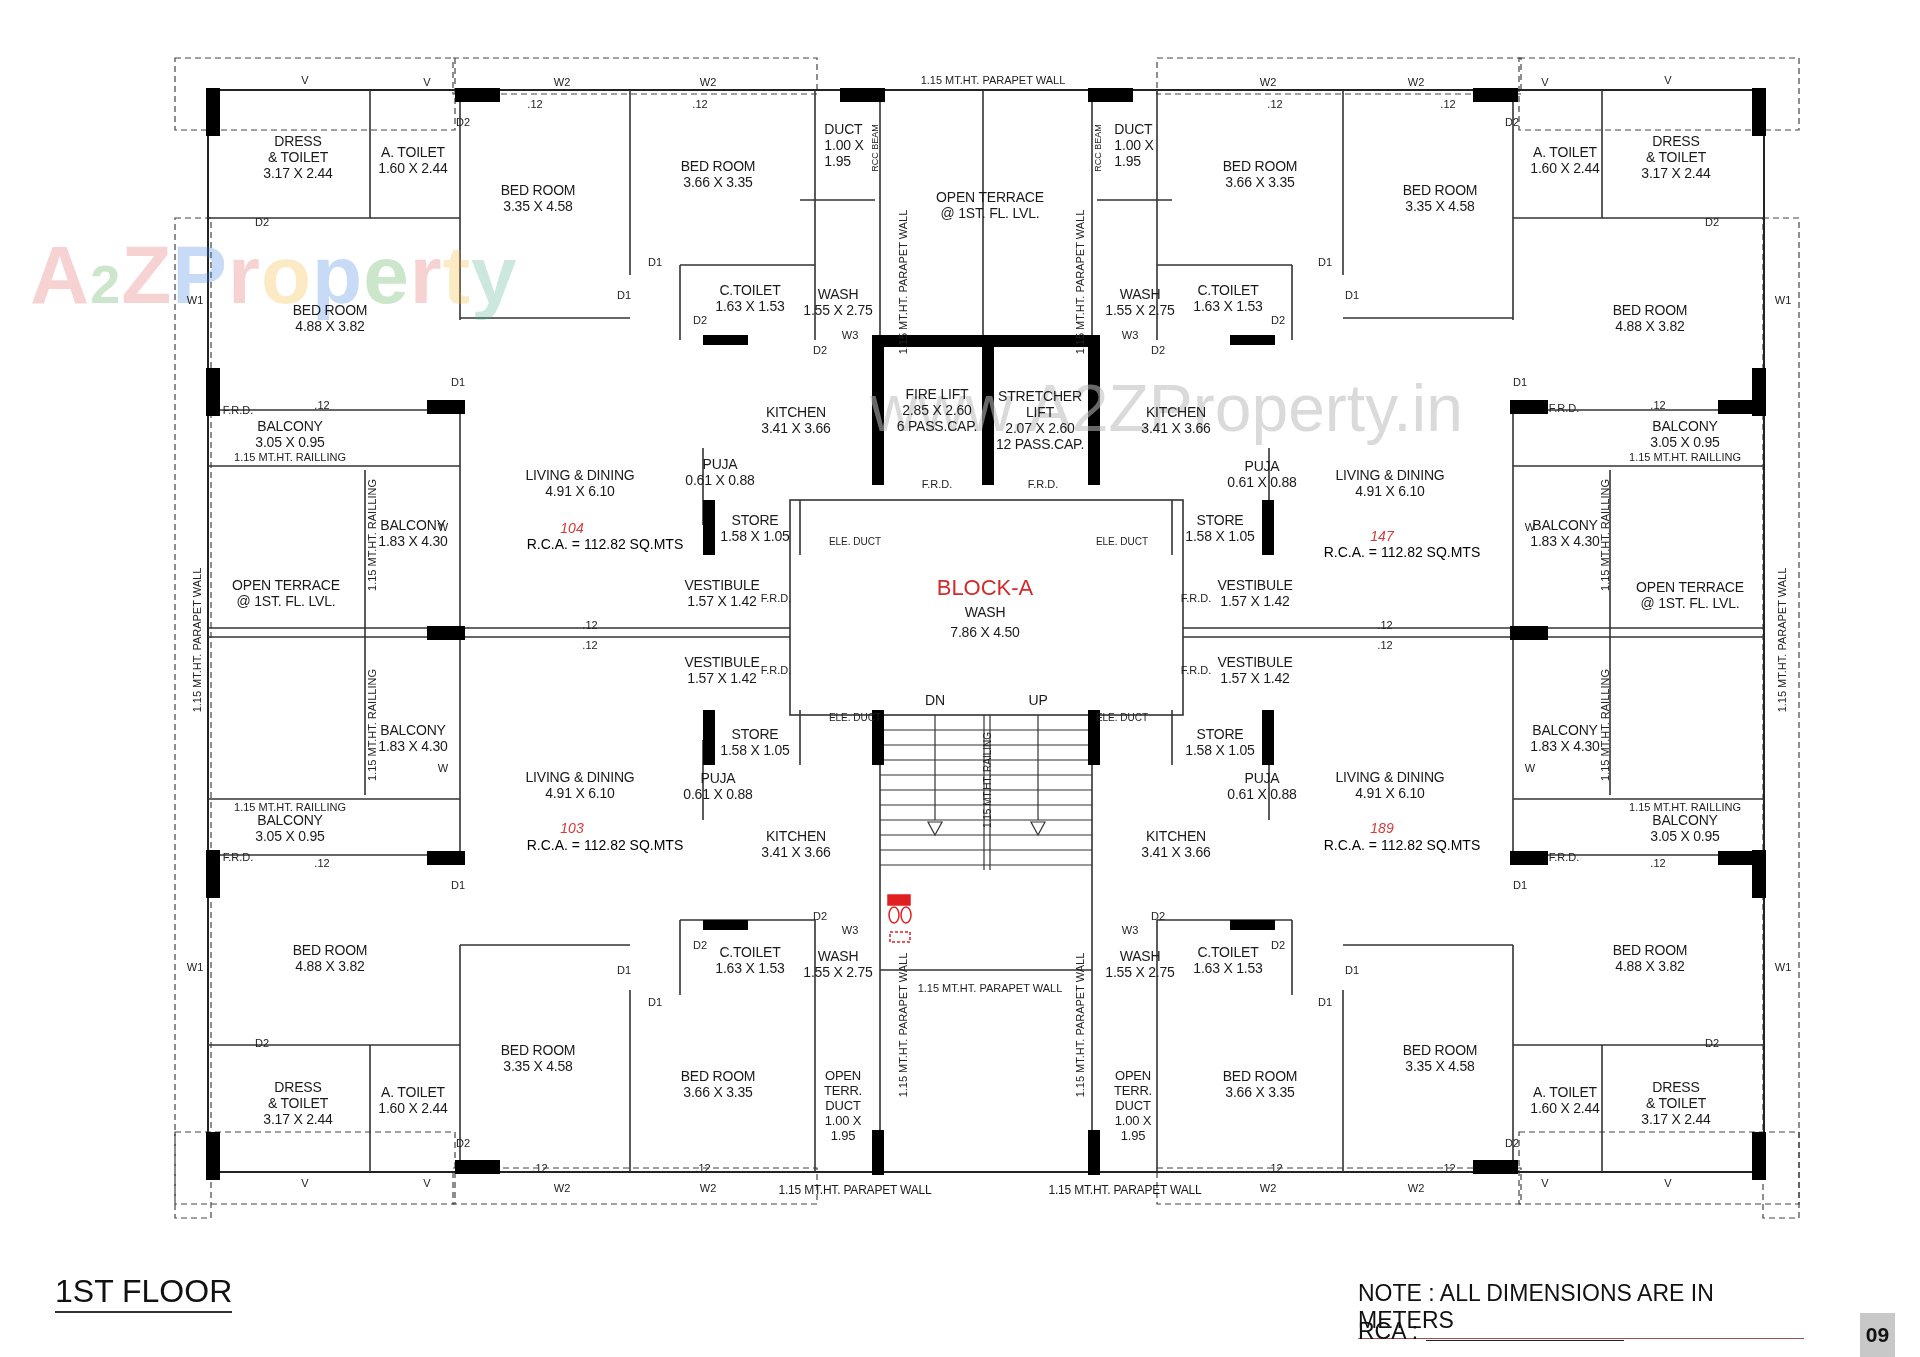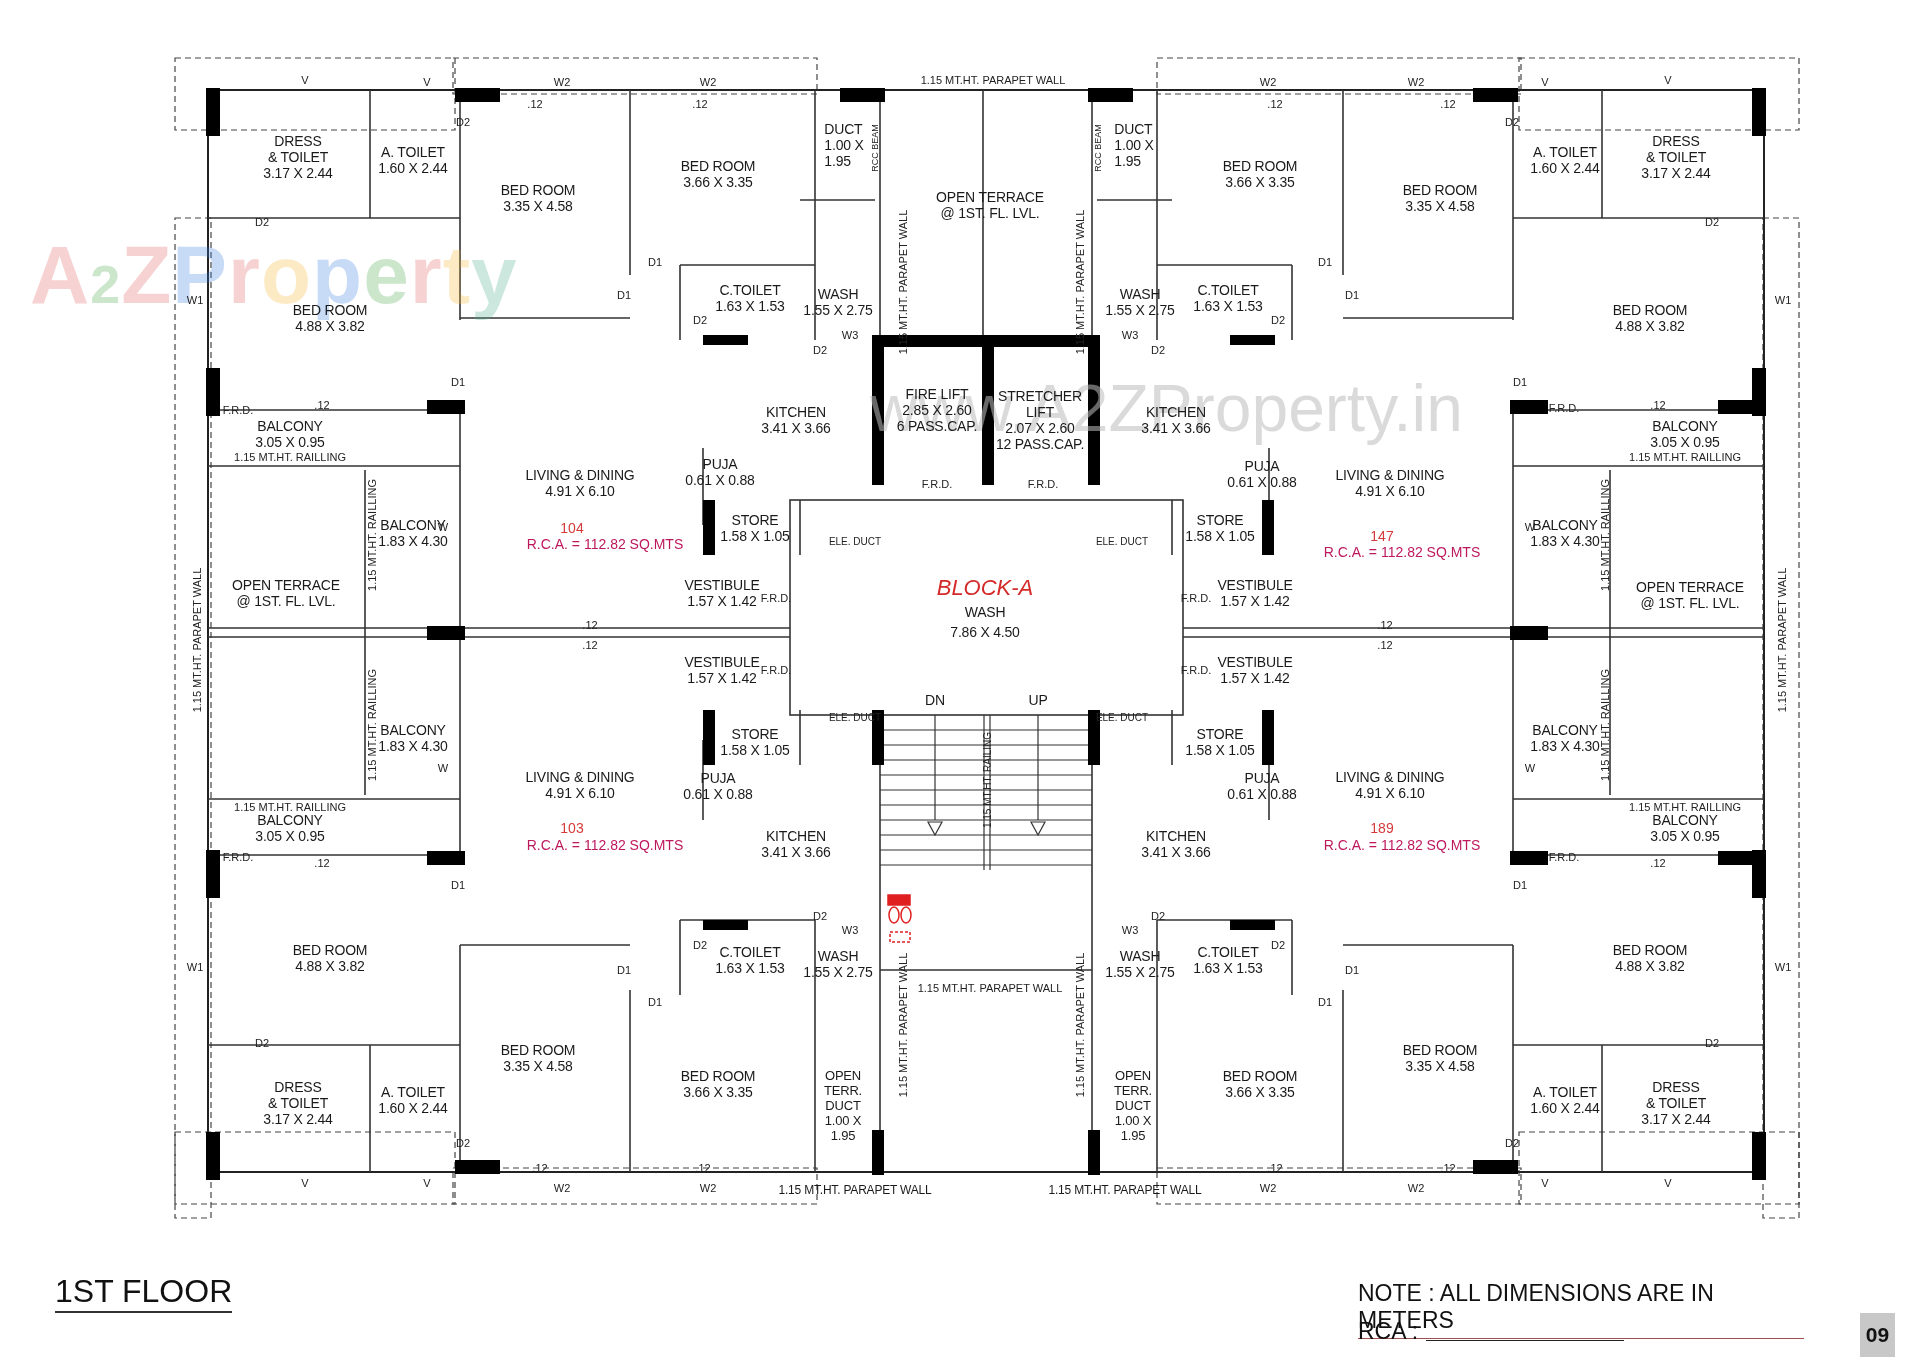--- a/index.html
+++ b/index.html
@@ -2,23 +2,23 @@
 <html><head>
 <meta charset="utf-8">
 <style>
   html,body{margin:0;padding:0;background:#ffffff;}
   body{width:1920px;height:1357px;position:relative;overflow:hidden;font-family:"Liberation Sans",sans-serif;color:#111;}
   #plan{position:absolute;left:0;top:0;width:1920px;height:1357px;}
   .lbl{position:absolute;text-align:center;white-space:nowrap;font-size:14px;line-height:16px;color:#1a1a1a;transform:translate(-50%,-50%);letter-spacing:-0.2px;}
   .lbl .t{display:block;}
   .sm{position:absolute;font-size:11px;line-height:12px;color:#222;white-space:nowrap;transform:translate(-50%,-50%);}
   .vert{position:absolute;font-size:11px;line-height:12px;color:#222;white-space:nowrap;transform:translate(-50%,-50%) rotate(-90deg);text-align:center;}
-  .unitno{position:absolute;font-size:14px;color:#d43a3a;transform:translate(-50%,-50%);}
-  .rca{position:absolute;font-size:14px;color:#be185d;transform:translate(-50%,-50%);white-space:nowrap;}
-  .block{position:absolute;font-size:22px;color:#d42a2a;transform:translate(-50%,-50%);font-style:italic;}
+  .unitno{position:absolute;font-size:14px;color:#d43a3a;transform:translate(-50%,-50%);font-style:italic;}
+  .rca{position:absolute;font-size:14px;color:#000000;transform:translate(-50%,-50%);white-space:nowrap;}
+  .block{position:absolute;font-size:22px;color:#d42a2a;transform:translate(-50%,-50%);}
   .wm1{position:absolute;left:30px;top:228px;font-size:82px;font-weight:bold;letter-spacing:1px;opacity:0.28;white-space:nowrap;}
   .wm2{position:absolute;left:870px;top:370px;font-size:66px;color:#bdbdbd;opacity:0.55;white-space:nowrap;}
   .title{position:absolute;left:55px;top:1273px;font-size:32px;color:#111;border-bottom:2px solid #333;padding-bottom:2px;line-height:36px;}
   .note{position:absolute;left:1358px;top:1280px;font-size:23px;color:#111;border-bottom:1px solid #a05050;width:446px;padding-bottom:4px;}
   .rcaline{position:absolute;left:1358px;top:1318px;font-size:23px;color:#111;}
   .rcaline .line{display:inline-block;width:198px;border-bottom:1.5px solid #222;margin-left:8px;vertical-align:-2px;}
   .pg{position:absolute;left:1860px;top:1313px;width:35px;height:44px;background:#c8c8c8;font-size:21px;font-weight:bold;text-align:center;line-height:44px;color:#111;}
 </style>
 </head>
 <body>

